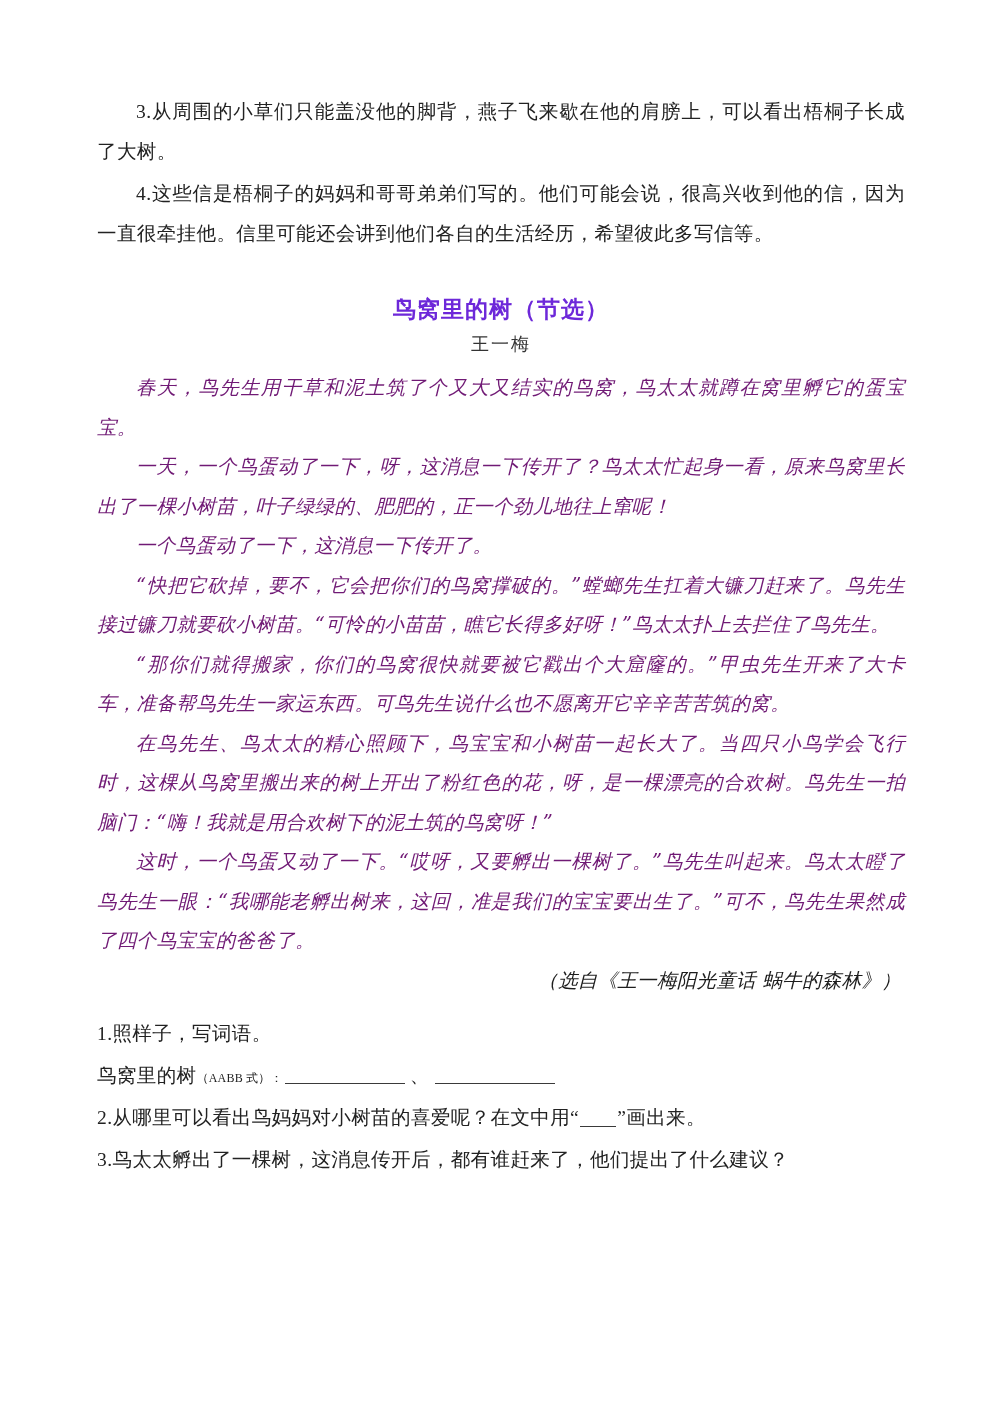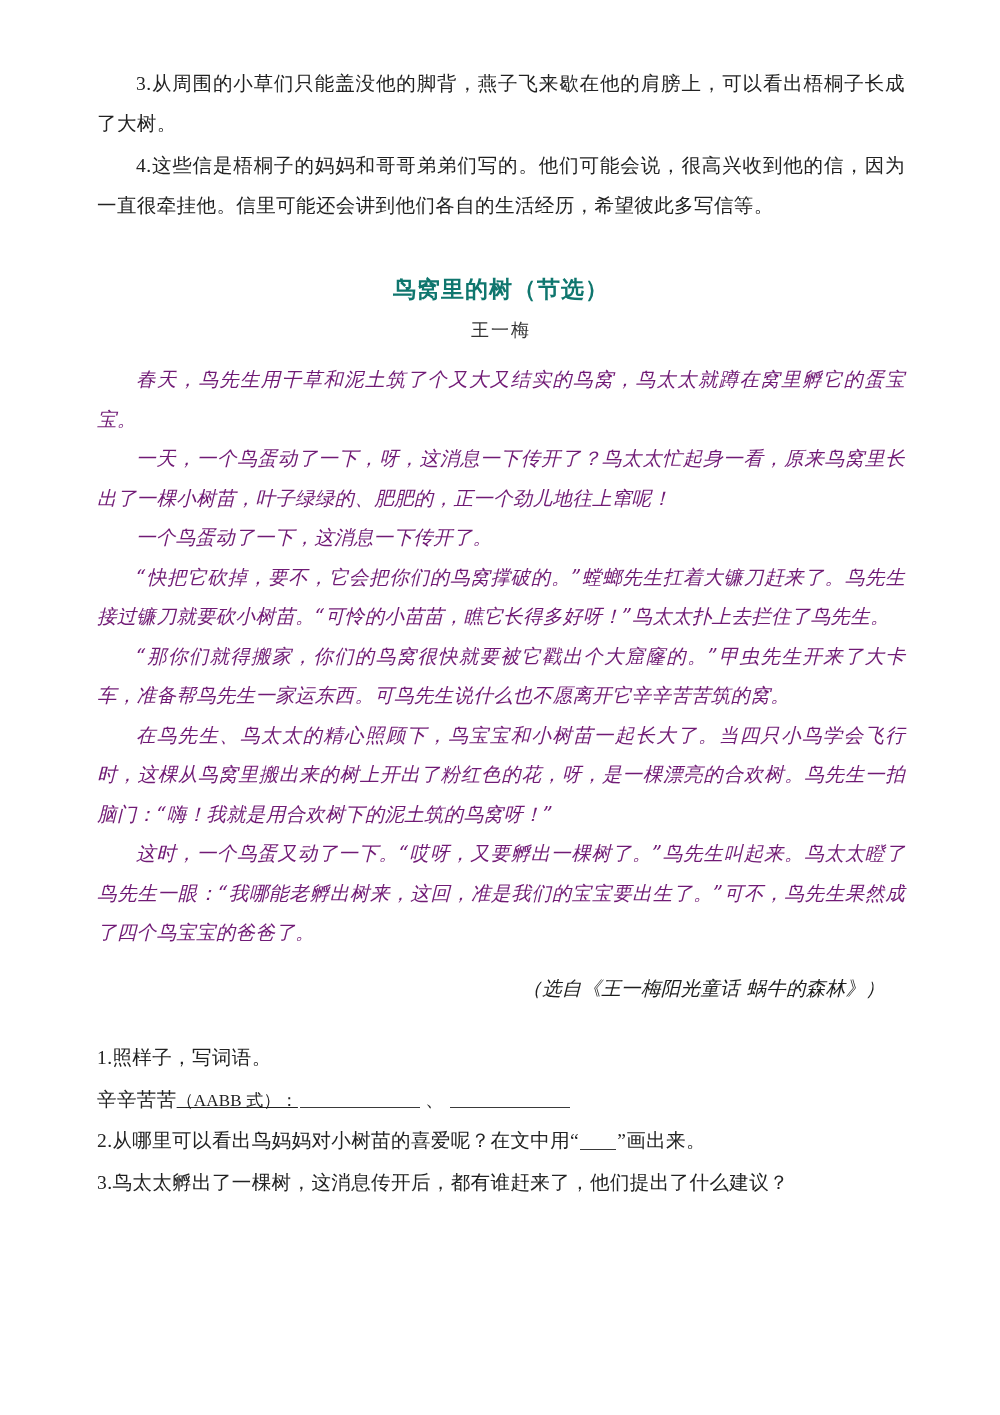--- a/index.html
+++ b/index.html
@@ -12,21 +12,21 @@
     width: 1000px;
     height: 1415px;
     background: #ffffff;
     margin: 0 auto;
     overflow: hidden;
     box-sizing: border-box;
   }
   .content {
     position: absolute;
     left: 97px;
-    top: 64px;
+    top: 92px;
     width: 808px;
   }
 
   
   .song-par {
     font-family: "Liberation Serif", "DejaVu Serif", serif;
     font-size: 19.5px;
     line-height: 40px;
     color: #222222;
     text-align: justify;
@@ -35,35 +35,35 @@
     margin: 0 0 2px 0;
     letter-spacing: 0.4px;
   }
   .song-par.noindent { text-indent: 0; }
 
   
   .article-title {
     font-family: "DejaVu Sans", "Liberation Sans", sans-serif;
     font-size: 23px;
     font-weight: bold;
-    color: #0f766e;
+    color: #6d28d9;
     text-align: center;
     letter-spacing: 1px;
-    margin: 8px;
+    margin: 0;
     padding: 0;
     line-height: 34px;
   }
   .article-author {
     font-family: "Liberation Serif", "DejaVu Serif", serif;
     font-size: 18px;
     color: #333333;
     text-align: center;
     letter-spacing: 2px;
     line-height: 32px;
-    margin: 8px;
+    margin: 2px;
     padding: 0;
   }
 
   
   .kai-par {
     font-family: "DejaVu Serif", "Liberation Serif", serif;
     font-style: italic;
     font-size: 19.5px;
     line-height: 39.5px;
     color: #701a75;
@@ -73,21 +73,21 @@
     margin: 0;
     letter-spacing: 0.3px;
   }
   .source-line {
     font-family: "DejaVu Serif", "Liberation Serif", serif;
     font-style: italic;
     font-size: 19.5px;
     line-height: 39.5px;
     color: #1d1d1d;
     text-align: right;
-    margin: 16px;
+    margin: 0;
     padding-right: 4px;
     letter-spacing: 0.3px;
   }
 
   
   .gap-before-title { height: 36px; }
   .gap-after-author { height: 6px; }
   .gap-before-questions { height: 14px; }
 
   
@@ -111,23 +111,22 @@
   .blank-short {
     display: inline-block;
     width: 36px;
     border-bottom: 1.5px solid #3a3a3a;
     height: 0.9em;
     vertical-align: -3px;
     margin: 0 1px;
   }
   .pattern-tag {
     font-family: "Liberation Serif", "DejaVu Serif", serif;
-    font-size: 17px;
+    font-size: 12px;
     letter-spacing: 0.2px;
-    text-decoration: underline;
   }
   .sep-dun { padding: 0 3px; }
 </style>
 </head>
 <body>
 
 <div class="page">
   <div class="content">
 
     <div>
@@ -152,21 +151,21 @@
       <p class="source-line">（选自《王一梅阳光童话 蜗牛的森林》）</p>
     </div>
 
     <div class="gap-before-questions"></div>
 
     <div>
 
       <p class="song-par noindent">1.照样子，写词语。</p>
 
       <div class="fill-row">
-        <span>辛辛苦苦</span><span class="pattern-tag">（AABB 式）：</span><span class="blank-long"></span><span class="sep-dun">、</span><span class="blank-long"></span>
+        <span>鸟窝里的树</span><span class="pattern-tag">（AABB 式）：</span><span class="blank-long"></span><span class="sep-dun">、</span><span class="blank-long"></span>
       </div>
 
 
       <p class="song-par noindent"><span>2.从哪里可以看出鸟妈妈对小树苗的喜爱呢？在文中用“</span><span class="blank-short"></span><span>”画出来。</span></p>
 
       <p class="song-par noindent">3.鸟太太孵出了一棵树，这消息传开后，都有谁赶来了，他们提出了什么建议？</p>
 
     </div>
 
   </div>

